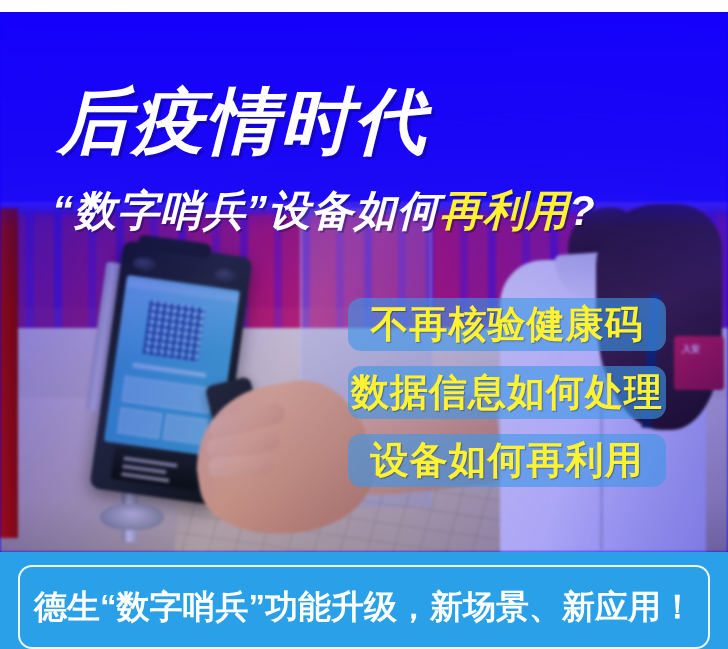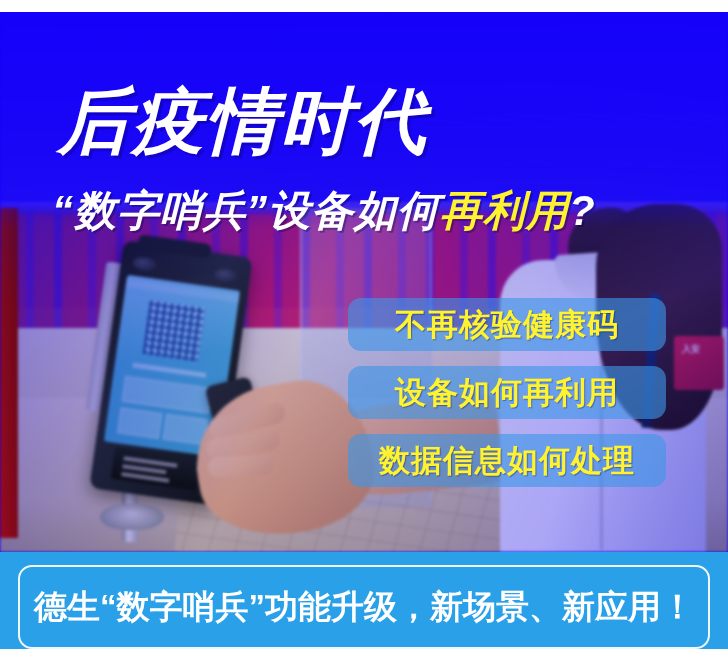--- a/index.html
+++ b/index.html
@@ -288,21 +288,21 @@
     display:flex; flex-direction:column; gap:15px;
   }
   .pill {
     height:53px; width:100%;
     background:rgba(62,150,230,.62);
     border-radius:13px;
     display:flex; align-items:center; justify-content:center;
   }
   .pill span {
     color:#fff22e;
-    font-size:31px;
+    font-size:38px;
     line-height:33px;
     font-weight:bold;
     letter-spacing:1px;
     white-space:nowrap;
     text-shadow:1px 1px 1px rgba(0,0,60,.35);
     font-family:"Liberation Sans","DejaVu Sans",sans-serif;
   }
 
   
   .banner {
@@ -397,24 +397,24 @@
 
   <div class="subhead">
     <span>“数字哨兵”设备如何</span><span class="hl">再利用</span><span>?</span>
   </div>
 
   <div class="pills">
     <div class="pill">
       <span>不再核验健康码</span>
     </div>
     <div class="pill">
+      <span>数据信息如何处理</span>
+    </div>
+    <div class="pill">
       <span>设备如何再利用</span>
-    </div>
-    <div class="pill">
-      <span>数据信息如何处理</span>
     </div>
   </div>
 
   <div class="banner">
     <div class="banner-inner">
       <span>德生“数字哨兵”功能升级，新场景、新应用！</span>
     </div>
   </div>
 
 </div>

